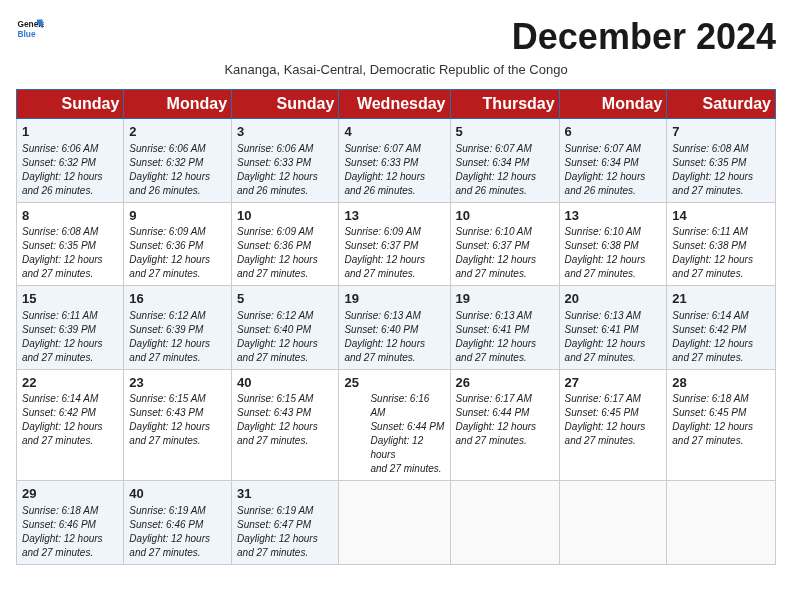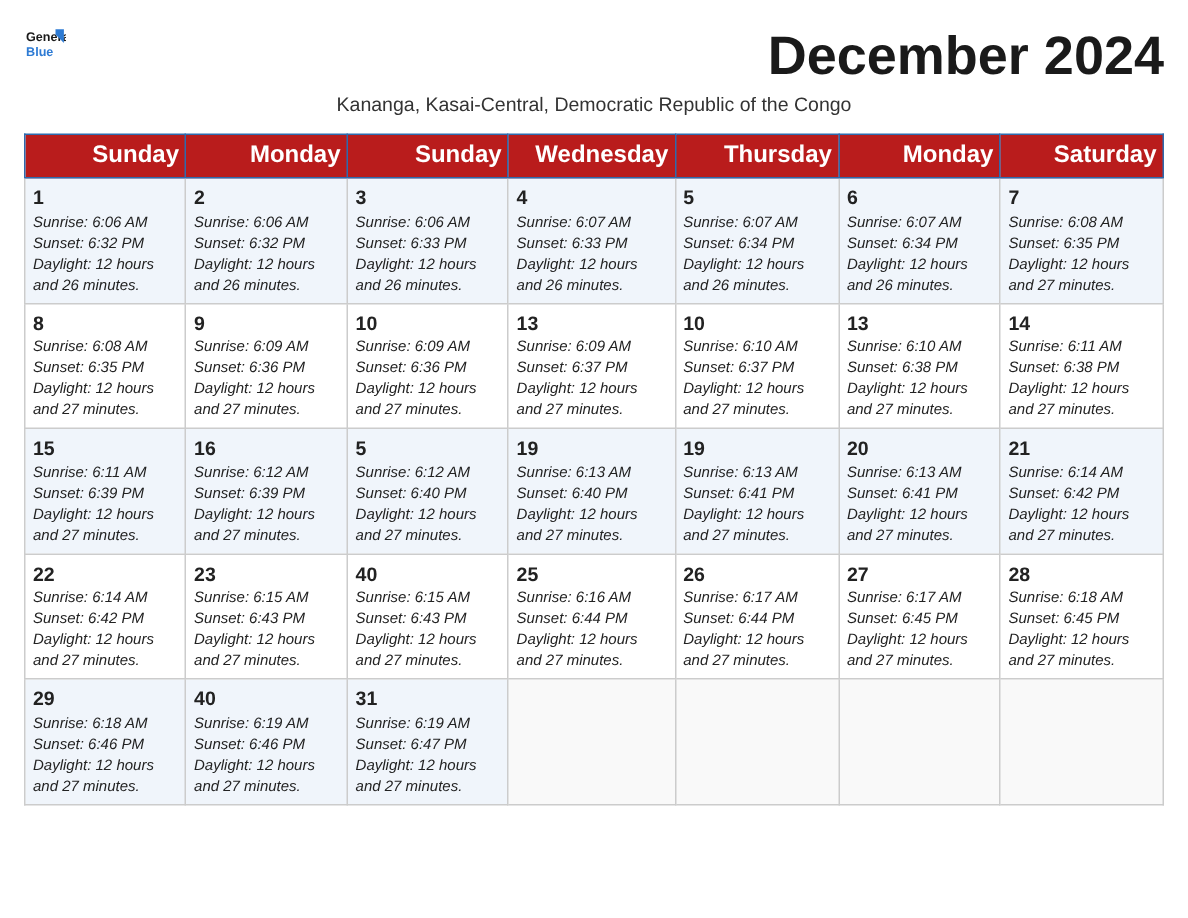--- a/index.html
+++ b/index.html
@@ -288,21 +288,21 @@
         </td>
         <td>
           <span class="day-num">40</span>
           <div class="day-info" style="white-space: pre-line;">Sunrise: 6:15 AM
 Sunset: 6:43 PM
 Daylight: 12 hours
 and 27 minutes.</div>
         </td>
         <td>
           <span class="day-num">25</span>
-          <div class="day-info" style="white-space: pre-line;">Sunrise: 6:16 AM
+          <div class="day-info" style="white-space: pre-line; margin-left: 26px;">Sunrise: 6:16 AM
 Sunset: 6:44 PM
 Daylight: 12 hours
 and 27 minutes.</div>
         </td>
         <td>
           <span class="day-num">26</span>
           <div class="day-info" style="white-space: pre-line;">Sunrise: 6:17 AM
 Sunset: 6:44 PM
 Daylight: 12 hours
 and 27 minutes.</div>

